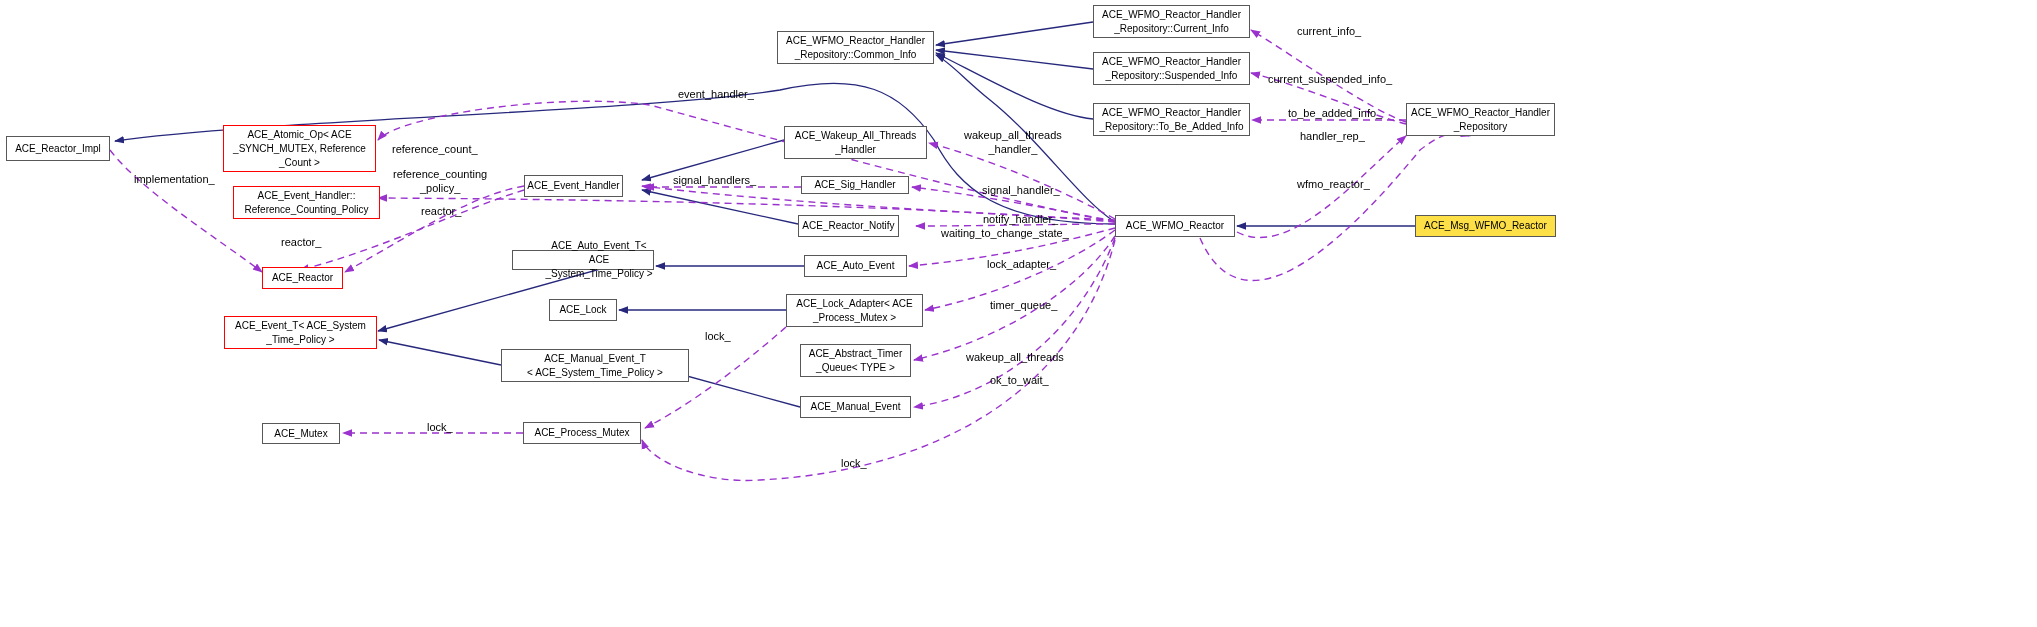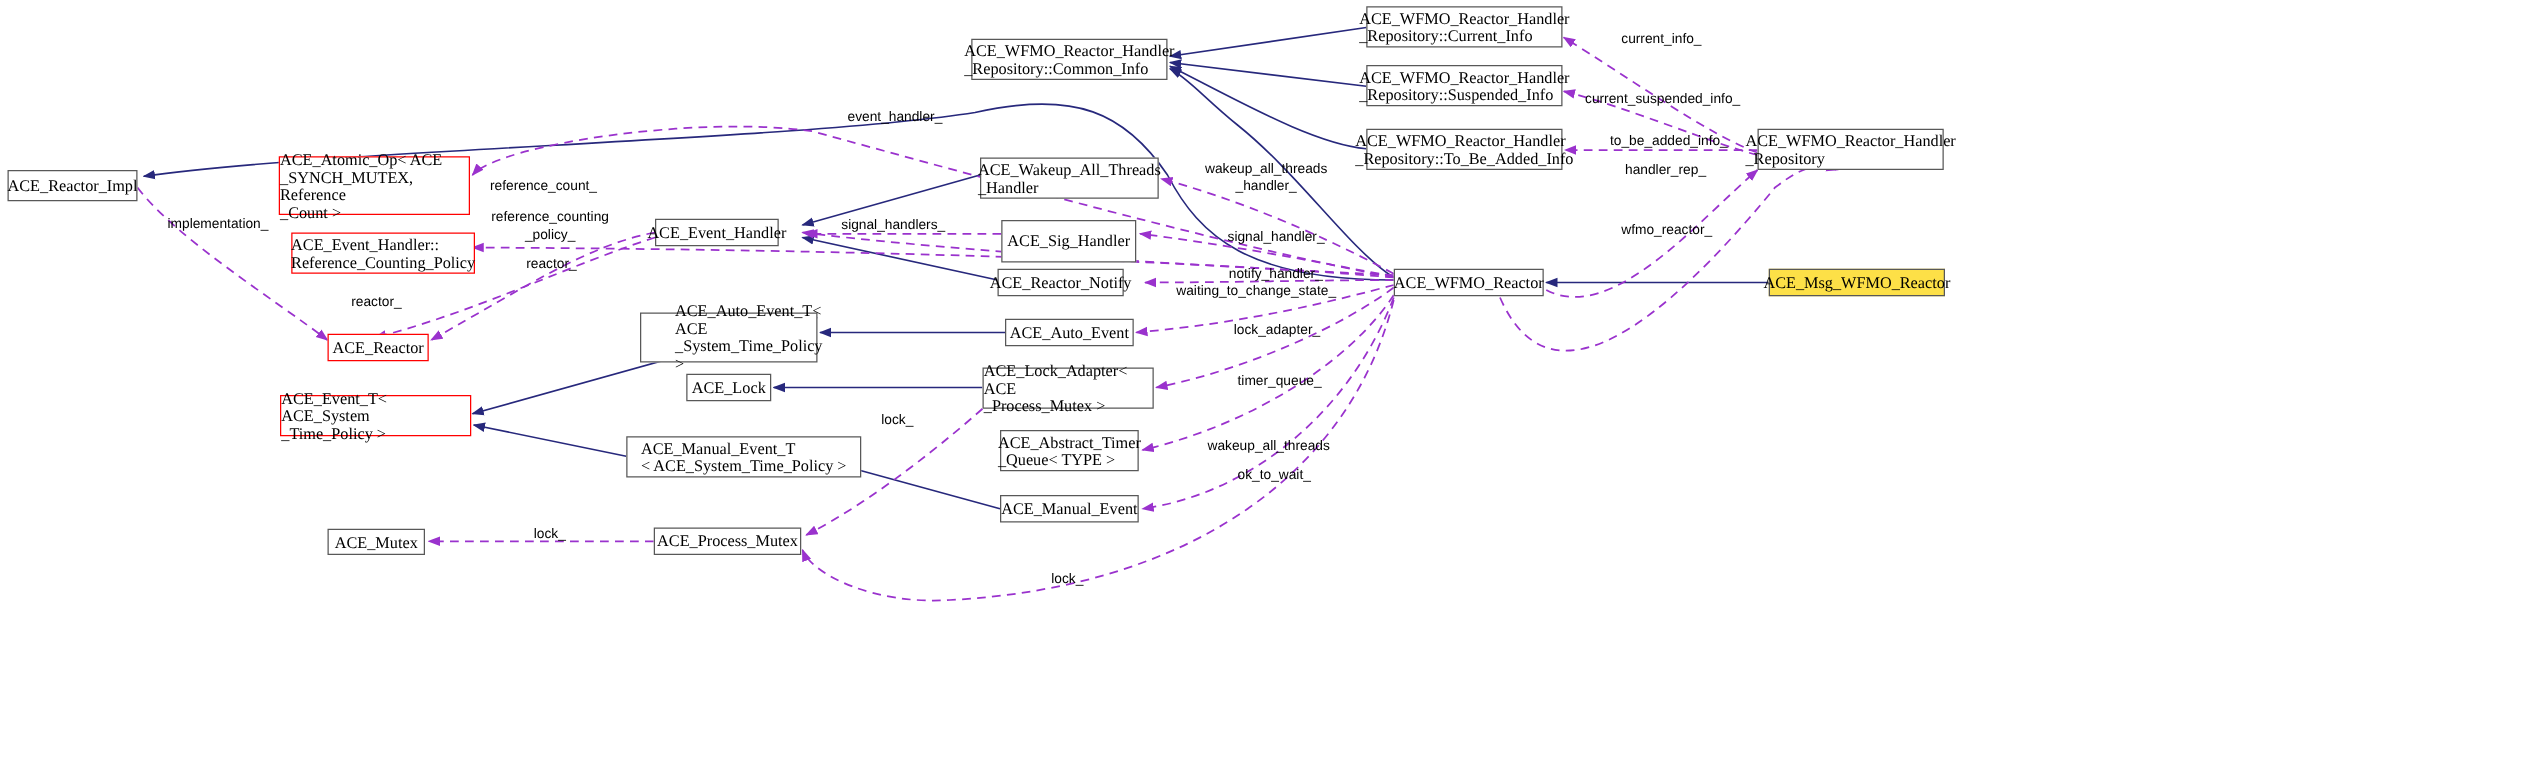--- a/index.html
+++ b/index.html
@@ -8,29 +8,28 @@
     width:2037px;height:627px;
     background:#ffffff;
     font-family:"Liberation Sans", sans-serif;
     overflow:hidden;
   }
   svg.edges{position:absolute;left:0;top:0;width:2037px;height:627px;pointer-events:none;}
   .node{
     position:absolute;
     box-sizing:border-box;
     display:flex;align-items:center;justify-content:center;
-    text-align:left;
+    text-align:center;
     background:#ffffff;
     border:1px solid #585858;
     color:#000000;
-    font-size:13px;
+    font-size:10px;
     line-height:14px;
     white-space:pre-line;
     z-index:5;
-    font-family:Liberation Serif, serif;
   }
   .node.red{border:1px solid #ff0000;}
   .node.grey{background:#fde047;border:1px solid #585858;}
   .edgelabel{
     position:absolute;
     font-size:11px;
     color:#000000;
     white-space:nowrap;
     z-index:6;
     background:transparent;
@@ -98,30 +97,30 @@
 _SYNCH_MUTEX, Reference
 _Count &gt;</div>
   <div class="node red" style="left:233px;top:186px;width:147px;height:33px;">ACE_Event_Handler::
 Reference_Counting_Policy</div>
   <div class="node red" style="left:262px;top:267px;width:81px;height:22px;">ACE_Reactor</div>
   <div class="node red" style="left:224px;top:316px;width:153px;height:33px;">ACE_Event_T&lt; ACE_System
 _Time_Policy &gt;</div>
   <div class="node" style="left:262px;top:423px;width:78px;height:21px;">ACE_Mutex</div>
 
   <div class="node" style="left:524px;top:175px;width:99px;height:22px;">ACE_Event_Handler</div>
-  <div class="node" style="left:512px;top:250px;width:142px;height:40px;padding-left:32px;">ACE_Auto_Event_T&lt; ACE
+  <div class="node" style="left:512px;top:250px;width:142px;height:20px;padding-left:32px;">ACE_Auto_Event_T&lt; ACE
 _System_Time_Policy &gt;</div>
   <div class="node" style="left:549px;top:299px;width:68px;height:22px;">ACE_Lock</div>
   <div class="node" style="left:501px;top:349px;width:188px;height:33px;">ACE_Manual_Event_T
 &lt; ACE_System_Time_Policy &gt;</div>
   <div class="node" style="left:523px;top:422px;width:118px;height:22px;">ACE_Process_Mutex</div>
 
   <div class="node" style="left:784px;top:126px;width:143px;height:33px;">ACE_Wakeup_All_Threads
 _Handler</div>
-  <div class="node" style="left:801px;top:176px;width:108px;height:34px;">ACE_Sig_Handler</div>
+  <div class="node" style="left:801px;top:176px;width:108px;height:18px;">ACE_Sig_Handler</div>
   <div class="node" style="left:798px;top:215px;width:101px;height:22px;">ACE_Reactor_Notify</div>
   <div class="node" style="left:804px;top:255px;width:103px;height:22px;">ACE_Auto_Event</div>
   <div class="node" style="left:786px;top:294px;width:137px;height:33px;">ACE_Lock_Adapter&lt; ACE
 _Process_Mutex &gt;</div>
   <div class="node" style="left:800px;top:344px;width:111px;height:33px;">ACE_Abstract_Timer
 _Queue&lt; TYPE &gt;</div>
   <div class="node" style="left:800px;top:396px;width:111px;height:22px;">ACE_Manual_Event</div>
 
   <div class="node" style="left:777px;top:31px;width:157px;height:33px;">ACE_WFMO_Reactor_Handler
 _Repository::Common_Info</div>

